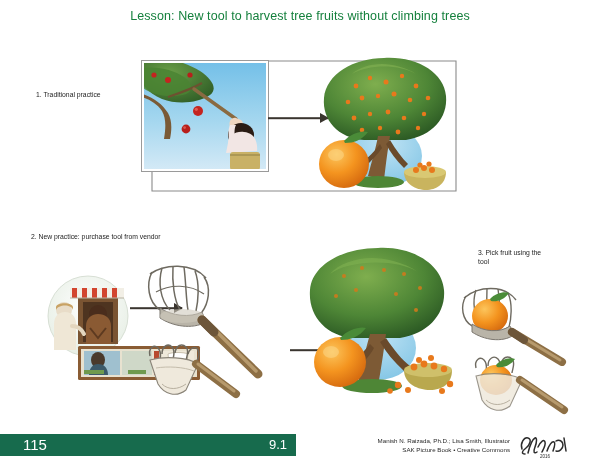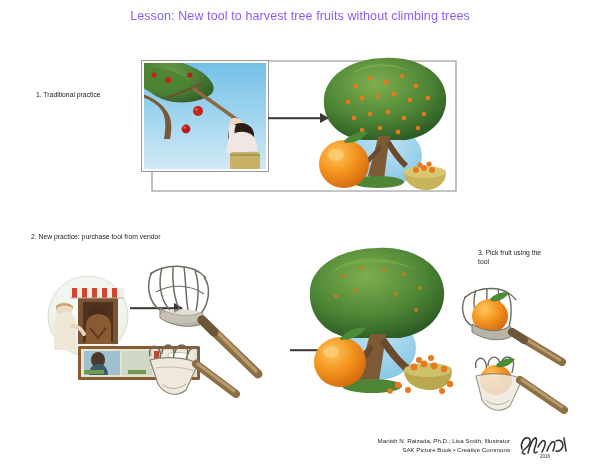--- a/index.html
+++ b/index.html
@@ -7,21 +7,21 @@
     width:600px;height:464px;position:relative;overflow:hidden;
     background:#ffffff;
     font-family:"Liberation Sans","DejaVu Sans",sans-serif;
     color:#1a1a1a;
   }
   .page{position:absolute;inset:0;}
 
   
   .title{
     position:absolute;left:0;top:9px;width:600px;text-align:center;
-    font-size:12.5px;color:#8b5cf6;letter-spacing:0.1px;white-space:nowrap;
+    font-size:12.5px;color:#15803d;letter-spacing:0.1px;white-space:nowrap;
   }
 
   
   .caption{position:absolute;font-size:6.8px;color:#1e1e1e;line-height:1.35;}
   #cap1{left:36px;top:90px;}
   #cap2{left:31px;top:232px;}
   #cap3{left:478px;top:248px;width:70px;}
   .arrow{position:absolute;height:0;}
   .arrow .shaft{position:absolute;left:0;top:50%;height:1.6px;background:#3a352f;transform:translateY(-50%);}
   .arrow .head{position:absolute;top:50%;right:-1px;width:0;height:0;
@@ -341,20 +341,24 @@
       <path d="M33 11 C34 3 40 1 44 5 C48 9 44 16 44 19"></path>
     </g>
     <ellipse cx="28" cy="26" rx="16" ry="15" fill="url(#orangeg)"></ellipse>
     <path d="M28 11 C33 5 43 3 47 5 C42 12 35 14 29 13 Z" fill="#4a8b38"></path>
     <path d="M8 22 C22 18 44 19 54 26 L42 52 C32 60 20 56 14 46 Z" fill="#efe9dc" opacity="0.85" stroke="#8a8478" stroke-width="1.1"></path>
     <path d="M18 46 C24 52 34 52 42 46" stroke="#b8b0a0" stroke-width="1" fill="none"></path>
     <path d="M52 26 L96 56" stroke="#8d6f45" stroke-width="8" stroke-linecap="round"></path>
     <path d="M54 26 L94 53" stroke="#b79a6d" stroke-width="3" stroke-linecap="round"></path>
   </svg>
 
+  <div class="greenbar">
+    <span class="pagenum">115</span>
+    <span class="sect">9.1</span>
+  </div>
 
   <div class="credit">
     <div>Manish N. Raizada, Ph.D.; Lisa Smith, Illustrator</div>
     <div>SAK Picture Book • Creative Commons</div>
   </div>
 
   <svg class="signature" viewBox="0 0 56 26">
     <g fill="none" stroke="#2b2b2b" stroke-width="1.5" stroke-linecap="round">
       <path d="M6 16 C4 10 8 4 12 5 C16 6 14 12 10 15 C6 18 5 21 9 21"></path>
       <path d="M12 20 C14 12 17 6 19 5 C21 4 21 9 19 14 C17 19 18 21 21 19"></path>

